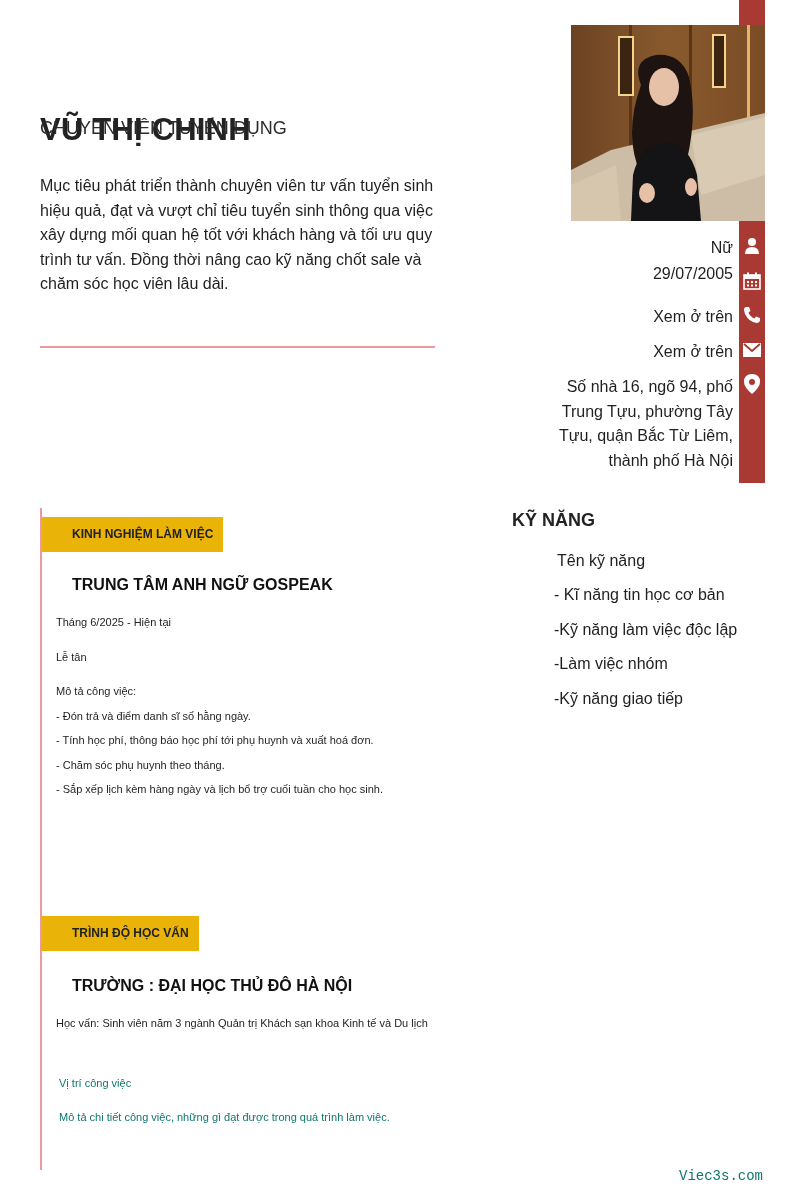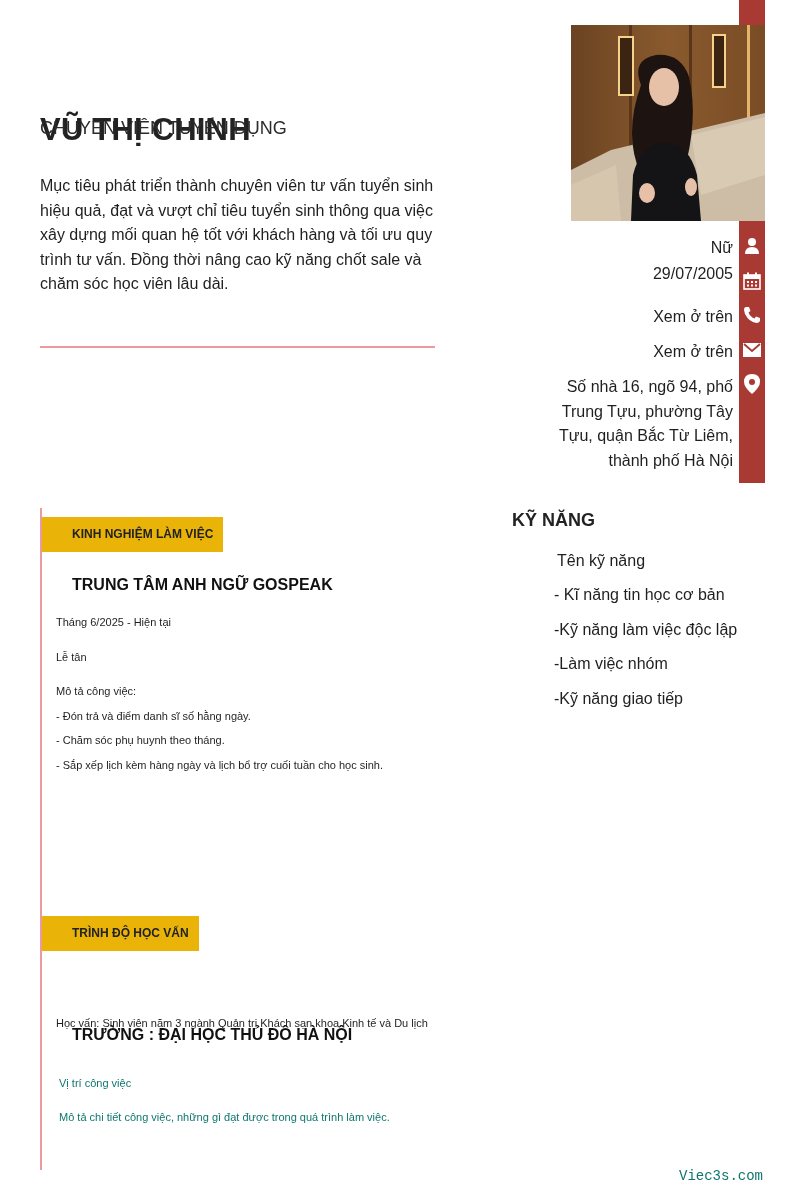--- a/index.html
+++ b/index.html
@@ -114,26 +114,27 @@
 
 <div class="left-rule"></div>
 
 <div class="section-head" style="top:517px;">KINH NGHIỆM LÀM VIỆC</div>
 <div class="sub-bold" style="top:576px;">TRUNG TÂM ANH NGỮ GOSPEAK</div>
 <div class="text" style="top:610px;">Tháng 6/2025 - Hiện tại</div>
 <div class="text" style="top:645px;">Lễ tân</div>
 <div class="text" style="top:679px; width:372px;">
   <div>Mô tả công việc:</div>
   <div>- Đón trả và điểm danh sĩ số hằng ngày.</div>
+  <div>- Tính học phí, thông báo học phí tới phụ huynh và xuất hoá đơn.</div>
   <div>- Chăm sóc phụ huynh theo tháng.</div>
   <div>- Sắp xếp lịch kèm hàng ngày và lịch bổ trợ cuối tuần cho học sinh.</div>
 </div>
 
 <div class="section-head" style="top:916px;">TRÌNH ĐỘ HỌC VẤN</div>
-<div class="sub-bold" style="top:1026px;text-align:right;">TRƯỜNG : ĐẠI HỌC THỦ ĐÔ HÀ NỘI</div>
+<div class="sub-bold" style="top:977px;text-align:right;">TRƯỜNG : ĐẠI HỌC THỦ ĐÔ HÀ NỘI</div>
 <div class="text" style="top:1011px; width:372px;">Học vấn: Sinh viên năm 3 ngành Quản trị Khách sạn khoa Kinh tế và Du lịch</div>
 <div class="text placeholder" style="top:1071px; padding-left:3px;">Vị trí công việc</div>
 <div class="text placeholder" style="top:1105px; width:380px; text-indent:3px;">Mô tả chi tiết công việc, những gì đạt được trong quá trình làm việc.</div>
 
 <div class="skills-title">KỸ NĂNG</div>
 <div class="skill placeholder" style="top:552px; padding-left:3px;">Tên kỹ năng</div>
 <div class="skill" style="top:586px;">- Kĩ năng tin học cơ bản</div>
 <div class="skill" style="top:621px;">-Kỹ năng làm việc độc lập</div>
 <div class="skill" style="top:655px;">-Làm việc nhóm</div>
 <div class="skill" style="top:690px;">-Kỹ năng giao tiếp</div>

